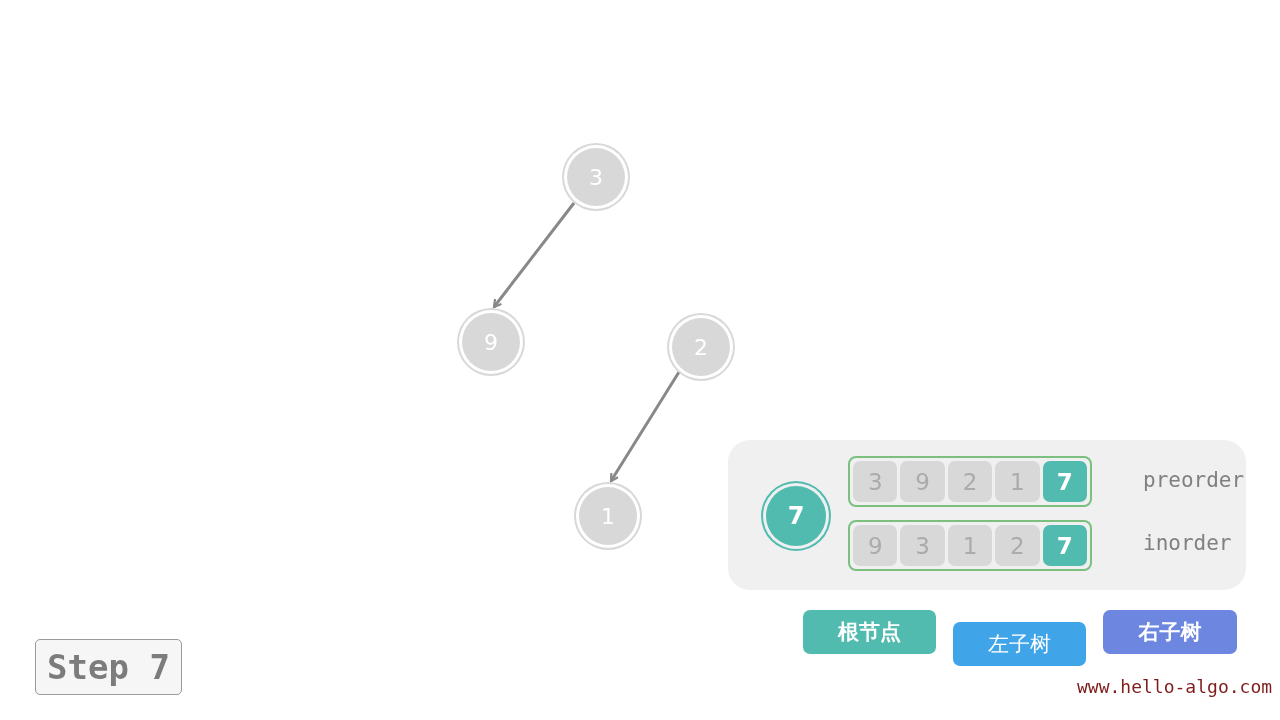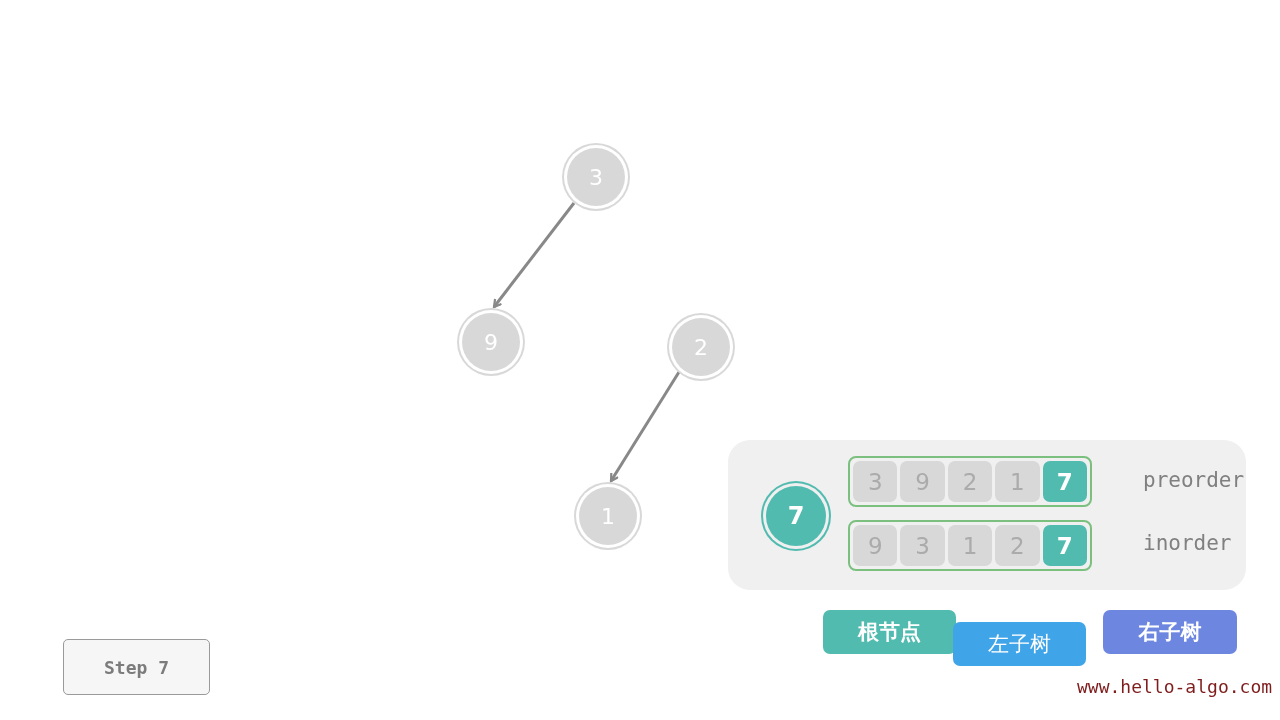--- a/index.html
+++ b/index.html
@@ -49,35 +49,34 @@
   }
   .arr-label.pre { top: 468px; }
   .arr-label.in  { top: 531px; }
 
   .legend-btn {
     position: absolute; top: 610px; height: 44px; border-radius: 7px;
     color: #ffffff; font-size: 21px; font-weight: bold;
     display: flex; align-items: center; justify-content: center;
     font-family: "DejaVu Sans", sans-serif;
   }
-  .legend-root  { left: 803px;  width: 133px; background: #52bbb0; margin-left: 20px; }
+  .legend-root  { left: 803px;  width: 133px; background: #52bbb0; }
   .legend-left  { left: 953px;  width: 133px; background: #40a4e8; font-weight: normal; margin-top: 12px; }
   .legend-right { left: 1103px; width: 134px; background: #6d86e0; font-weight: bold; }
 
   .watermark {
     position: absolute; left: 1077px; top: 676px; color: #7f1d1d; font-size: 18px;
     font-family: "DejaVu Sans Mono", monospace;
   }
   .step-box {
     position: absolute; left: 35px; top: 639px; width: 147px; height: 56px; box-sizing: border-box;
     border: 1.5px solid #9a9a9a; border-radius: 5px; background: #f6f6f6;
     display: flex; align-items: center; justify-content: center;
-    color: #7c7c7c; font-size: 18px; font-weight: bold;
+    color: #7c7c7c; font-size: 34px; font-weight: bold;
     font-family: "DejaVu Sans Mono", monospace;
-    margin-left: 28px;
   }
 </style>
 </head>
 <body>
 
 <svg class="tree-svg" viewBox="0 0 1280 720">
   <defs>
     <marker id="arrowhead" markerWidth="10" markerHeight="10" refX="8" refY="5" orient="auto" markerUnits="userSpaceOnUse">
       <path d="M1,1 L8,5 L1,9" fill="none" stroke="#888888" stroke-width="2.2"></path>
     </marker>

